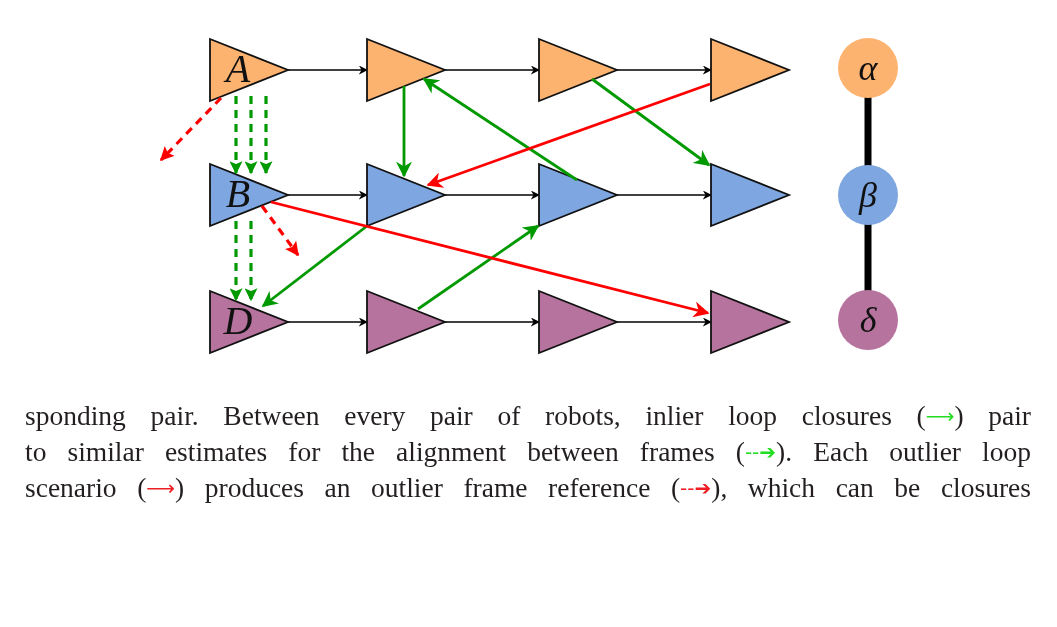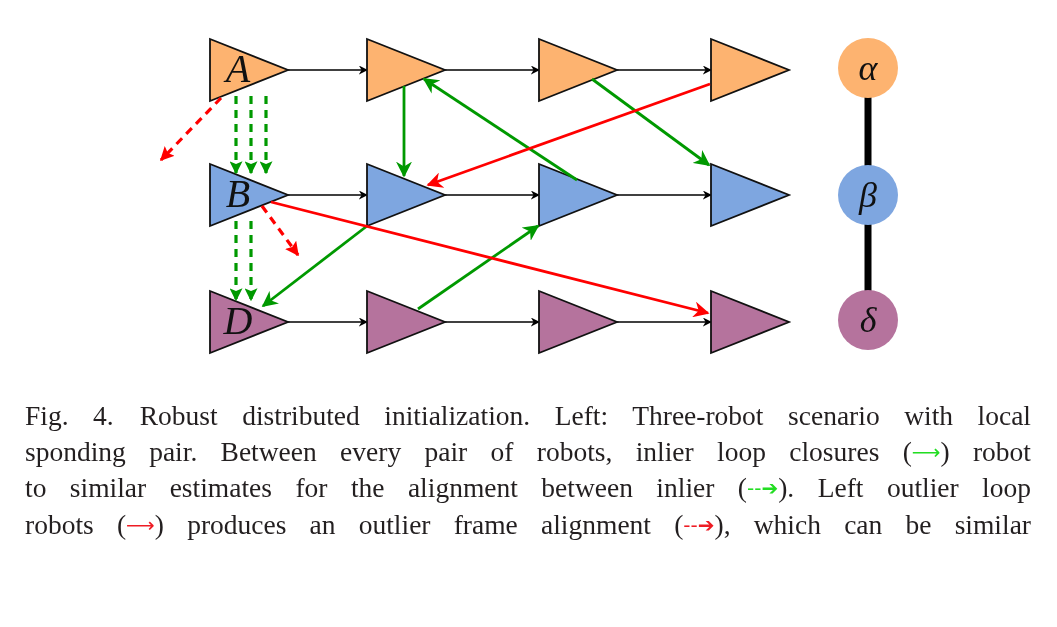--- a/index.html
+++ b/index.html
@@ -95,17 +95,16 @@
       <circle cx="868" cy="68" r="30" fill="#fdb370"></circle>
       <text x="868" y="80" text-anchor="middle" class="tree-label">α</text>
       <circle cx="868" cy="195" r="30" fill="#7ea6e0"></circle>
       <text x="868" y="207" text-anchor="middle" class="tree-label">β</text>
       <circle cx="868" cy="320" r="30" fill="#b5739d"></circle>
       <text x="868" y="332" text-anchor="middle" class="tree-label">δ</text>
     </g>
 </svg>
 
 <div id="caption">
-  <span class="line"><span class="figlabel">Fig. 4.</span><span>Robust distributed initialization. Left: Three-robot scenario with local</span></span>
-  <span class="line"><span>sponding pair. Between every pair of robots, inlier loop closures (</span><span class="sym green">⟶</span><span>) robot</span></span>
-  <span class="line"><span>to similar estimates for the alignment between inlier (</span><span class="sym green">--➔</span><span>). Left outlier loop</span></span>
-  <span class="line"><span>robots (</span><span class="sym red">⟶</span><span>) produces an outlier frame alignment (</span><span class="sym red">--➔</span><span>), which can be similar</span></span>
+  <span class="line"><span>sponding pair. Between every pair of robots, inlier loop closures (</span><span class="sym green">⟶</span><span>) pair</span></span>
+  <span class="line"><span>to similar estimates for the alignment between frames (</span><span class="sym green">--➔</span><span>). Each outlier loop</span></span>
+  <span class="line"><span>scenario (</span><span class="sym red">⟶</span><span>) produces an outlier frame reference (</span><span class="sym red">--➔</span><span>), which can be closures</span></span>
 </div>
 
 </body></html>

